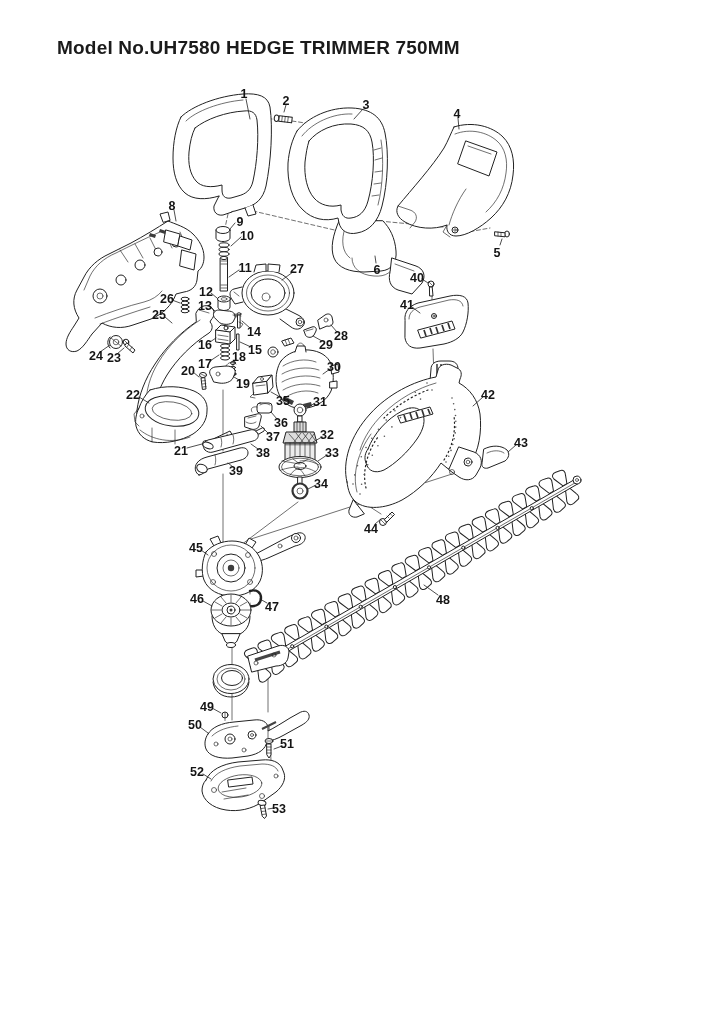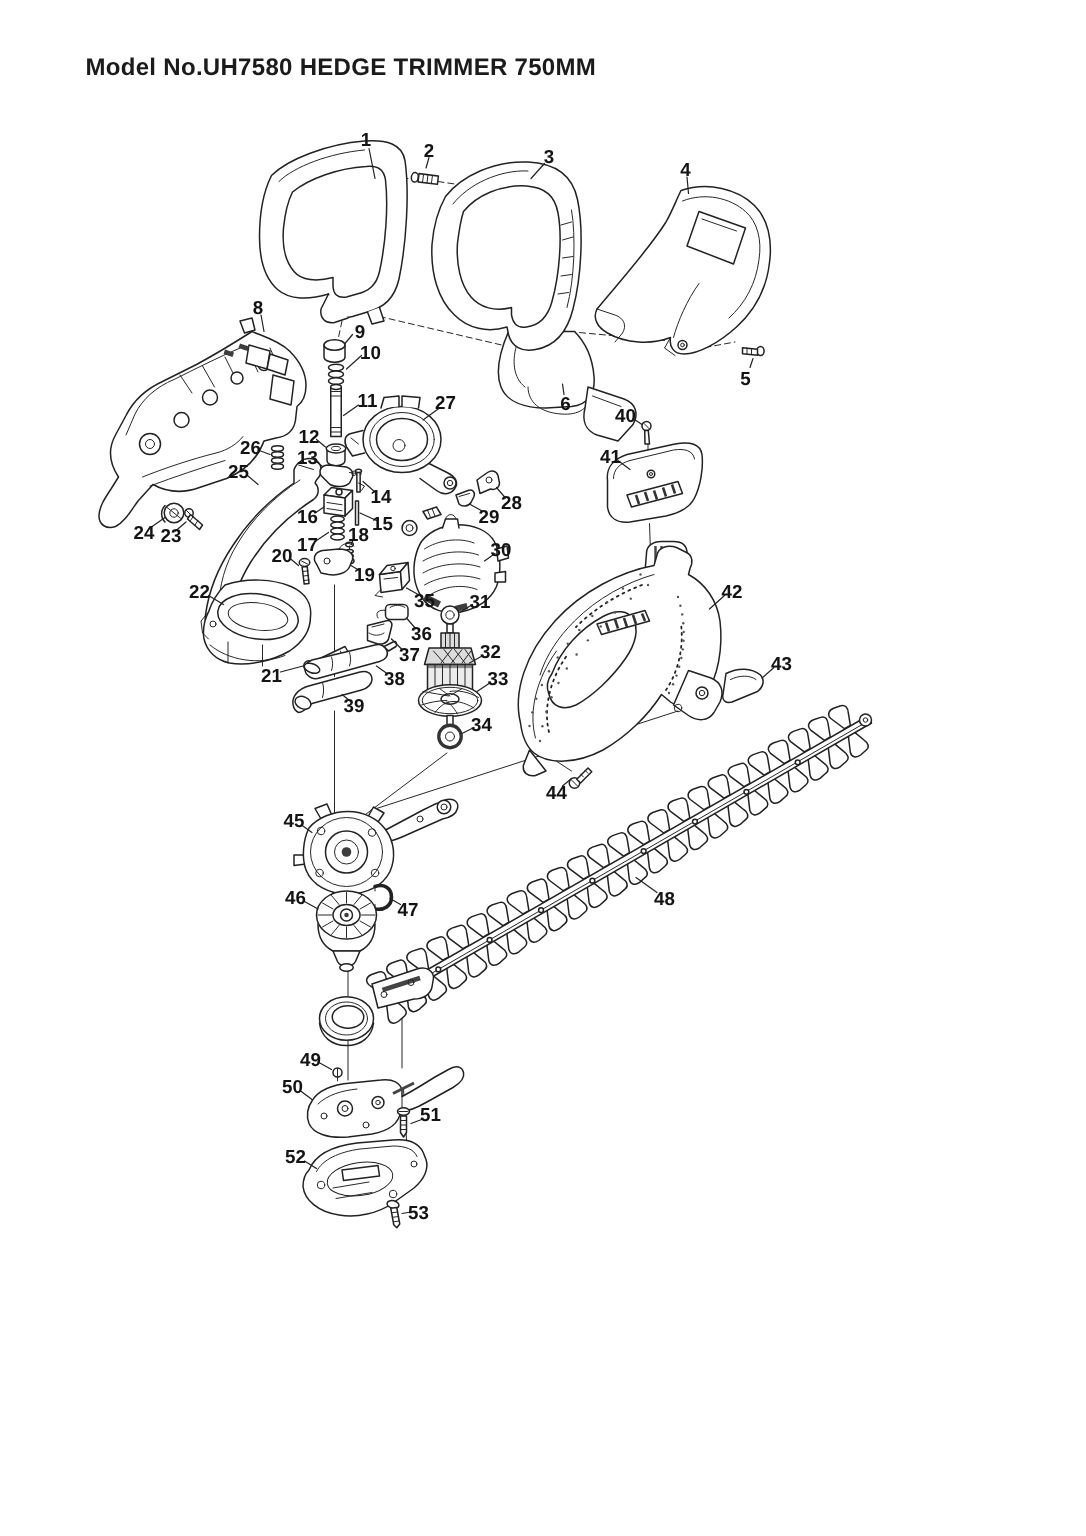--- a/index.html
+++ b/index.html
@@ -1,18 +1,18 @@
 <!DOCTYPE html>
 <html><head>
 <meta charset="utf-8">
 <style>
   html,body{margin:0;padding:0;background:#fff;}
   #page{position:relative;width:724px;height:1024px;background:#fff;overflow:hidden;
         font-family:"Liberation Sans",sans-serif;}
-  #title{position:absolute;left:57px;top:37px;font-size:16px;font-weight:bold;
+  #title{position:absolute;left:57px;top:37px;font-size:19px;font-weight:bold;
          color:#1b1b1b;letter-spacing:.2px;white-space:nowrap;}
   svg{position:absolute;left:0;top:0;}
   .ln{fill:none;stroke:#222;stroke-width:1;stroke-linecap:round;stroke-linejoin:round}
   .fw{fill:#fff;stroke:#222;stroke-width:1;stroke-linecap:round;stroke-linejoin:round}
   .fl{fill:#ececec;stroke:#222;stroke-width:1;stroke-linejoin:round}
   .fd{fill:#dcdcdc;stroke:#222;stroke-width:1;stroke-linejoin:round}
   .dk{fill:#3d3d3d;stroke:none}
   .th{stroke-width:.65}
   .dash{stroke-dasharray:4 2.6}
   .stip{stroke-dasharray:1.3 3;stroke-width:1.2}

